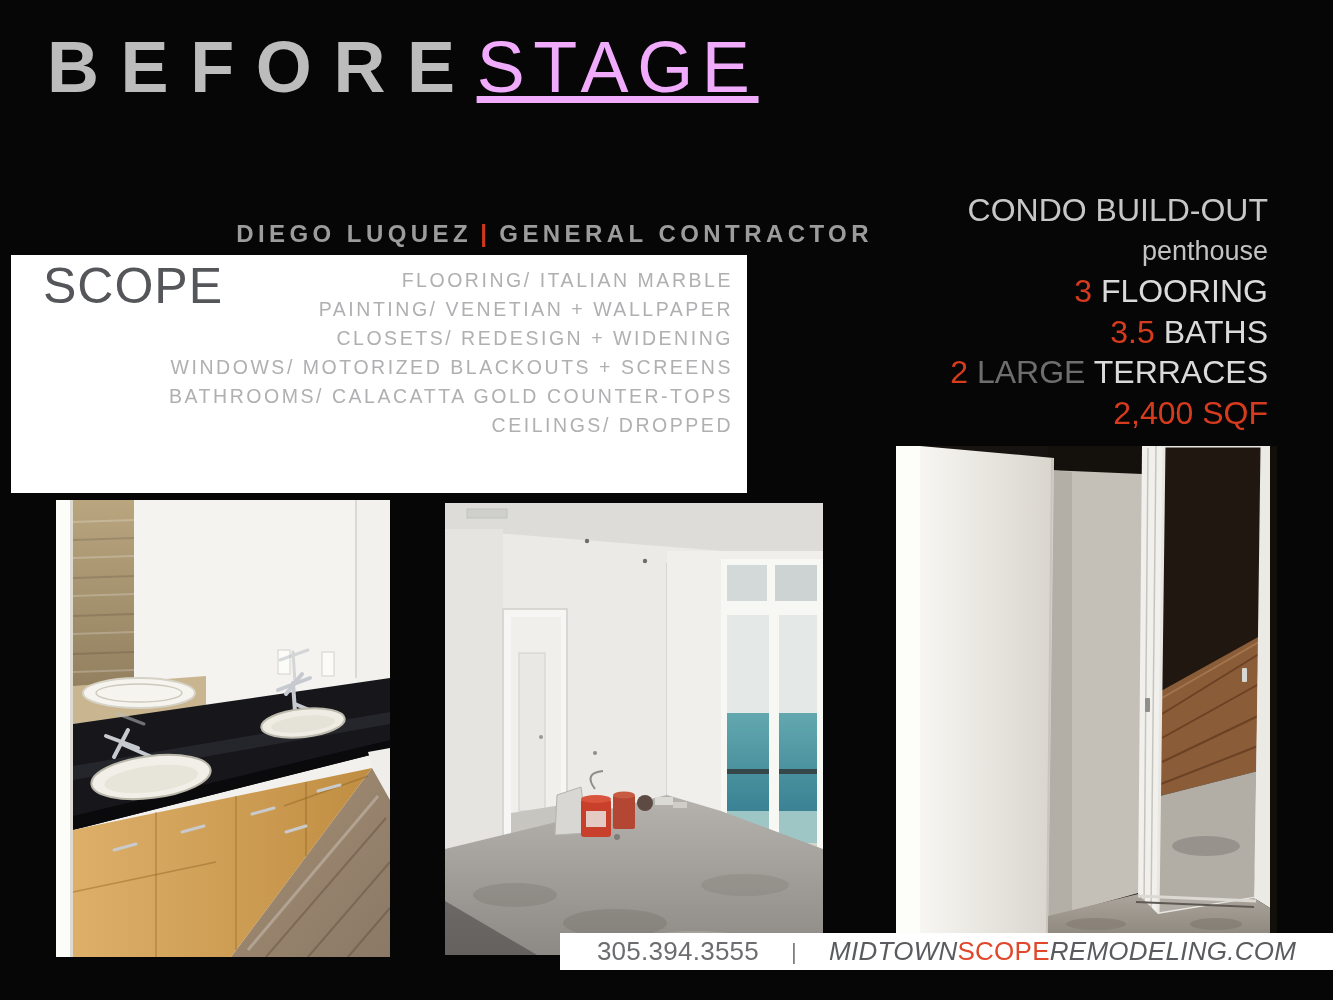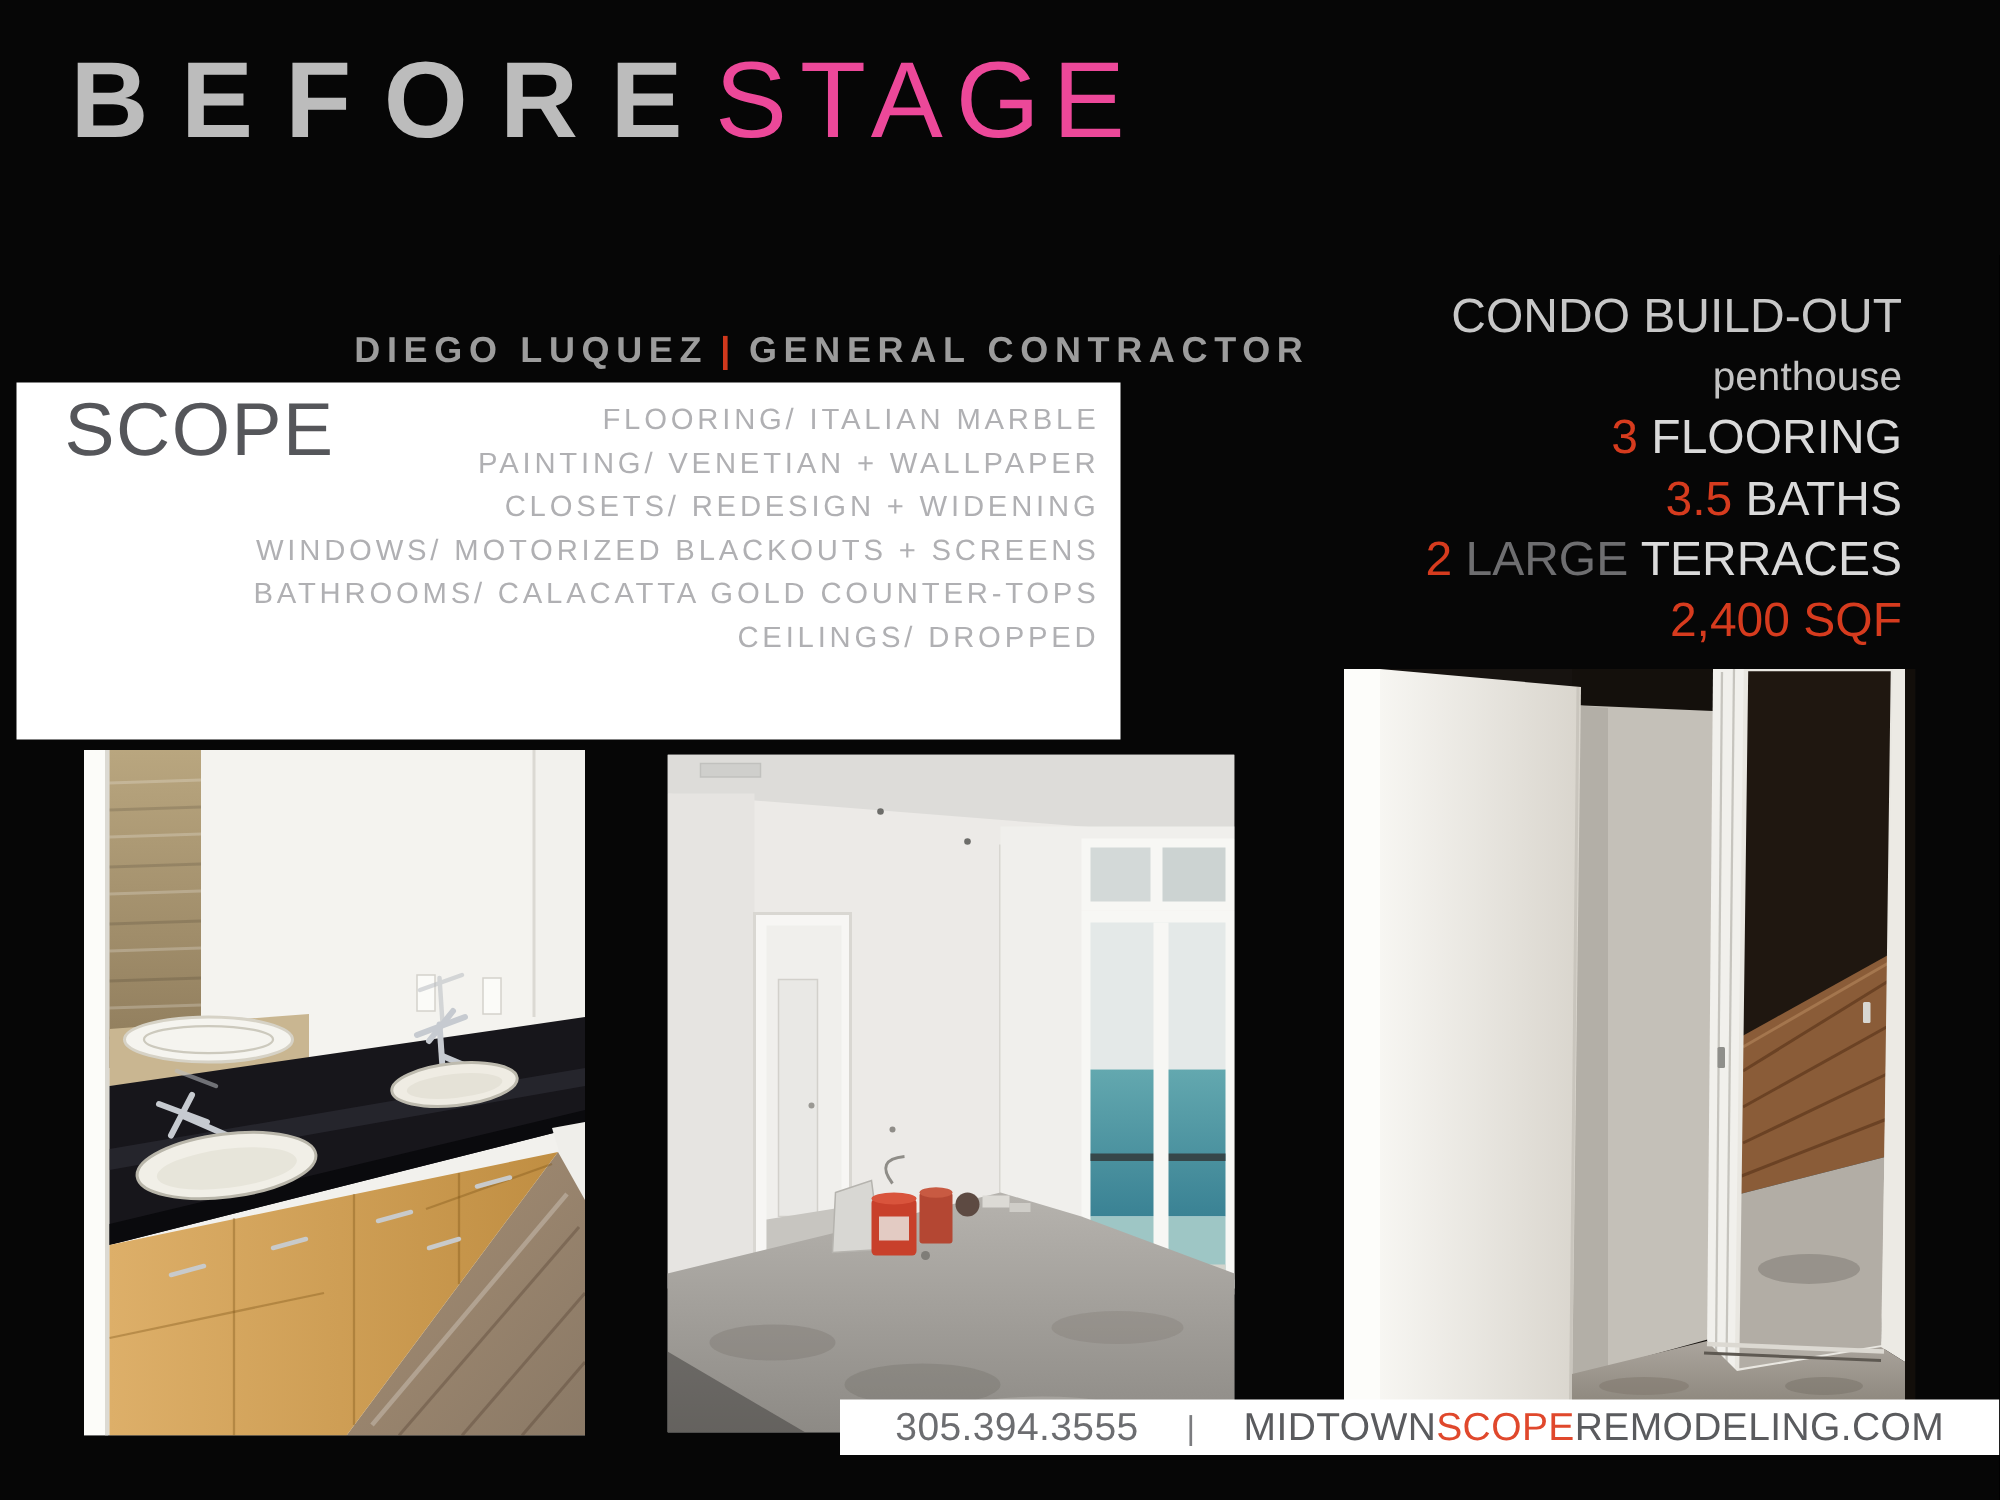--- a/index.html
+++ b/index.html
@@ -4,21 +4,21 @@
 <style>
   html,body { margin:0; padding:0; background:#000; }
   .stage {
     position:relative; width:1333px; height:1000px; overflow:hidden;
     background:#060606;
     font-family:"Liberation Sans", sans-serif;
   }
   
   .title { position:absolute; left:47px; top:28px; font-size:72px; line-height:1.1; white-space:nowrap; }
   .title .primary { font-weight:bold; color:#bcbcbc; letter-spacing:0.30em; }
-  .title .secondary { font-weight:normal; color:#ec4899; letter-spacing:0.12em; }
+  .title .secondary { font-weight:normal; color:#f0abfc; letter-spacing:0.12em;text-decoration:underline; }
 
   
   .byline { position:absolute; top:220px; right:460px; font-size:24px; font-weight:bold;
             letter-spacing:0.185em; color:#9c9c9c; white-space:nowrap; }
   .byline .sep { color:#d0381c; padding:0 8px; font-weight:bold; }
 
   
   .scope-box { position:absolute; left:0; top:255px; width:736px; height:238px; background:#ffffff;margin-left:11px; }
   .scope-heading { position:absolute; left:32px; top:2px; font-size:50px; font-weight:300;
                    color:#55565a; letter-spacing:0.02em; }
@@ -39,21 +39,21 @@
   .photo svg { display:block; width:100%; height:100%; }
   #photo1 { left:56px;  top:500px; width:334px; height:457px; }
   #photo2 { left:445px; top:503px; width:378px; height:452px; }
   #photo3 { left:896px; top:446px; width:381px; height:488px; }
 
   
   .footer { position:absolute; left:560px; top:933px; width:773px; height:37px; background:#ffffff;
             z-index:6; display:flex; align-items:center; justify-content:center;
             font-size:26px; color:#6c6d70; white-space:nowrap; letter-spacing:0.01em; }
   .footer .sep { margin:0 32px; color:#7b7c7f; font-size:22px; }
-  .footer .web .g { color:#5a5b5e; }
+  .footer .web .g { color:#5a5b5e;font-style:italic; }
   .footer .web .hl { color:#e0482c; }
 </style>
 </head>
 <body>
 
 <div class="stage">
 
   <div class="title"><span class="primary">BEFORE</span><span class="secondary">STAGE</span></div>
 
   <div class="byline"><span>DIEGO LUQUEZ</span><span class="sep">|</span><span>GENERAL CONTRACTOR</span></div>

